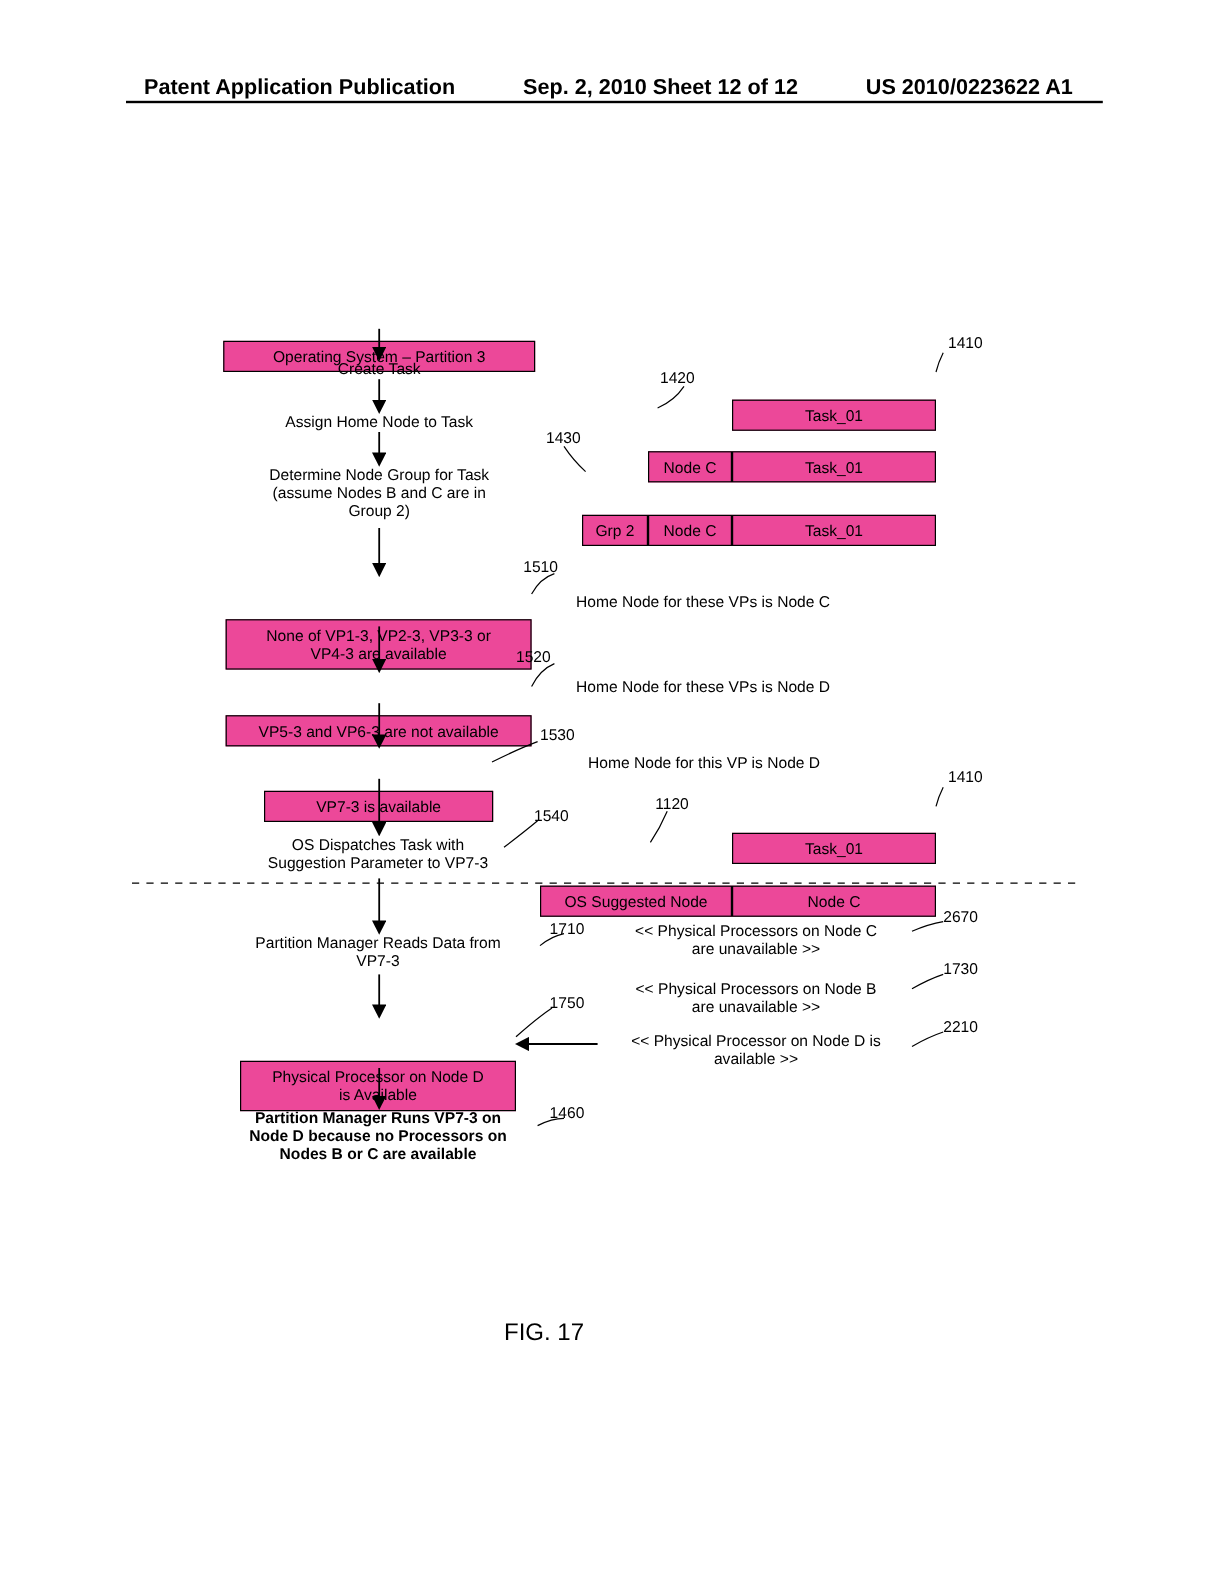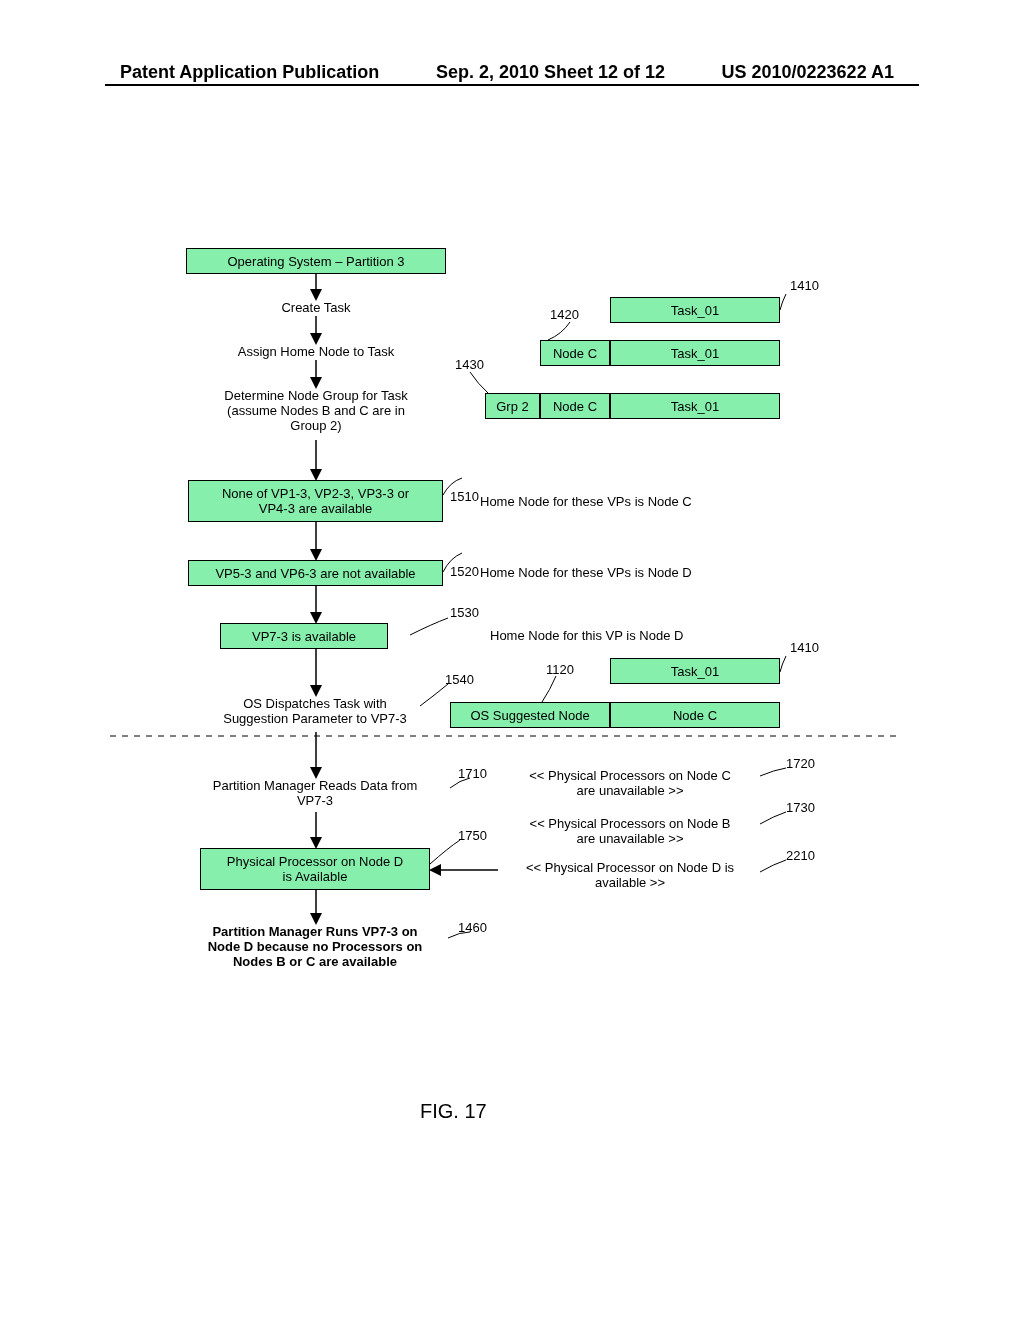--- a/index.html
+++ b/index.html
@@ -31,26 +31,27 @@
   .header-line {
     position: absolute;
     top: 84px;
     left: 105px;
     right: 105px;
     border-top: 2px solid #000;
   }
   .box {
     position: absolute;
     border: 1px solid #000;
-    background: #86efac;
+    background: #ec4899;
     text-align: center;
     display: flex;
     align-items: center;
     justify-content: center;
     padding: 3px 6px;
+    margin-top: 36px;
   }
   .txt {
     position: absolute;
     text-align: center;
   }
   .txt-left { text-align: left; }
   .fig-label {
     position: absolute;
     font-size: 20px;
     font-weight: normal;
@@ -96,21 +97,21 @@
   <div class="box" style="left:540px; top:393px; width:70px; height:26px;">Node C</div>
   <div class="box" style="left:610px; top:393px; width:170px; height:26px;">Task_01</div>
 
   <div class="box" style="left:188px; top:480px; width:255px; height:42px; white-space:pre-line;">None of VP1-3, VP2-3, VP3-3 or
 VP4-3 are available</div>
   <div class="txt txt-left" style="left:480px; top:494px;">Home Node for these VPs is Node C</div>
 
   <div class="box" style="left:188px; top:560px; width:255px; height:26px;">VP5-3 and VP6-3 are not available</div>
   <div class="txt txt-left" style="left:480px; top:565px;">Home Node for these VPs is Node D</div>
 
-  <div class="box" style="left:220px; top:623px; width:168px; height:26px;">VP7-3 is available</div>
+  <div class="box" style="left:220px; top:623px; width:191px; height:26px;">VP7-3 is available</div>
   <div class="txt txt-left" style="left:490px; top:628px;">Home Node for this VP is Node D</div>
 
   <div class="txt" style="left:210px; top:696px; width:210px; white-space:pre-line;">OS Dispatches Task with
 Suggestion Parameter to VP7-3</div>
 
   <div class="box" style="left:610px; top:658px; width:170px; height:26px;">Task_01</div>
   <div class="box" style="left:450px; top:702px; width:160px; height:26px;">OS Suggested Node</div>
   <div class="box" style="left:610px; top:702px; width:170px; height:26px;">Node C</div>
 
   <div class="txt" style="left:175px; top:778px; width:280px; white-space:pre-line;">Partition Manager Reads Data from
@@ -126,28 +127,28 @@
   <div class="txt" style="left:500px; top:860px; width:260px; white-space:pre-line;">&lt;&lt; Physical Processor on Node D is
 available &gt;&gt;</div>
 
   <div class="txt" style="left:180px; top:924px; width:270px; white-space:pre-line;font-weight:bold;">Partition Manager Runs VP7-3 on
 Node D because no Processors on
 Nodes B or C are available</div>
 
   <div class="txt" style="left:790px; top:278px;">1410</div>
   <div class="txt" style="left:550px; top:307px;">1420</div>
   <div class="txt" style="left:455px; top:357px;">1430</div>
-  <div class="txt" style="left:450px; top:465px;margin-top:24px;">1510</div>
-  <div class="txt" style="left:450px; top:540px;margin-top:24px;">1520</div>
+  <div class="txt" style="left:436px; top:465px;">1510</div>
+  <div class="txt" style="left:430px; top:540px;">1520</div>
   <div class="txt" style="left:450px; top:605px;">1530</div>
   <div class="txt" style="left:445px; top:672px;">1540</div>
   <div class="txt" style="left:546px; top:662px;">1120</div>
   <div class="txt" style="left:790px; top:640px;">1410</div>
   <div class="txt" style="left:458px; top:766px;">1710</div>
-  <div class="txt" style="left:786px; top:756px;">1720</div>
+  <div class="txt" style="left:786px; top:756px;">2670</div>
   <div class="txt" style="left:786px; top:800px;">1730</div>
   <div class="txt" style="left:786px; top:848px;">2210</div>
   <div class="txt" style="left:458px; top:828px;">1750</div>
   <div class="txt" style="left:458px; top:920px;">1460</div>
 
   <div class="fig-label">FIG. 17</div>
 
   <svg class="overlay">
     <defs>
       <marker id="ah" markerWidth="8" markerHeight="8" refX="6" refY="4" orient="auto">

